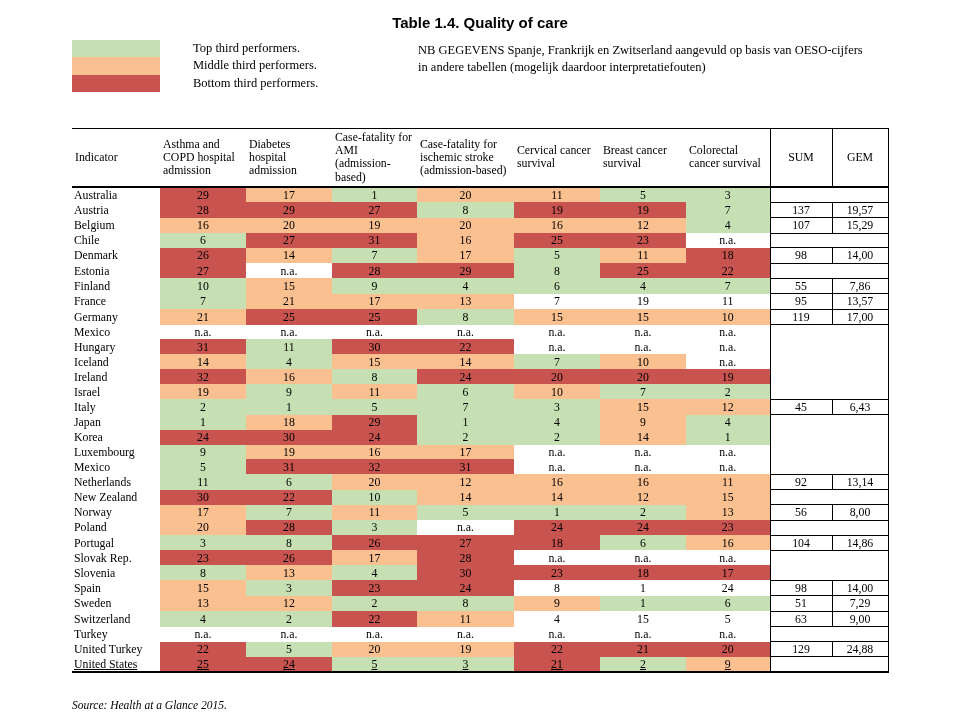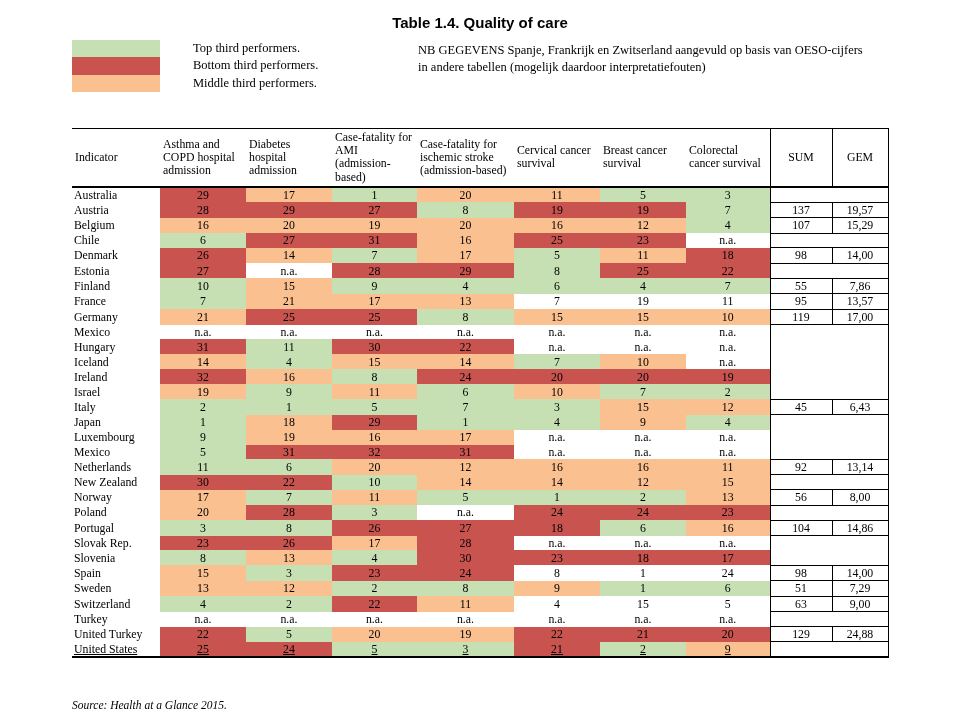--- a/index.html
+++ b/index.html
@@ -47,26 +47,26 @@
 <body>
 
 <div class="title">Table 1.4. Quality of care</div>
 
 <div class="legend">
   <div class="legend-row">
     <span class="legend-swatch" style="background: rgb(198, 224, 180);"></span>
     <span class="legend-label">Top third performers.</span>
   </div>
   <div class="legend-row">
+    <span class="legend-swatch" style="background: rgb(250, 192, 144);"></span>
+    <span class="legend-label">Middle third performers.</span>
+  </div>
+  <div class="legend-row">
     <span class="legend-swatch" style="background: rgb(201, 83, 78);"></span>
     <span class="legend-label">Bottom third performers.</span>
-  </div>
-  <div class="legend-row">
-    <span class="legend-swatch" style="background: rgb(250, 192, 144);"></span>
-    <span class="legend-label">Middle third performers.</span>
   </div>
 </div>
 
 <div class="note">
   <div>NB GEGEVENS Spanje, Frankrijk en Zwitserland aangevuld op basis van OESO-cijfers</div>
   <div>in andere tabellen (mogelijk daardoor interpretatiefouten)</div>
 </div>
 
 <table class="qoc">
   <colgroup>
@@ -282,20 +282,32 @@
         <td class="val" style="background: rgb(250, 192, 144);">18</td>
         <td class="val" style="background: rgb(201, 83, 78);">29</td>
         <td class="val" style="background: rgb(198, 224, 180);">1</td>
         <td class="val" style="background: rgb(198, 224, 180);">4</td>
         <td class="val" style="background: rgb(250, 192, 144);">9</td>
         <td class="val" style="background: rgb(198, 224, 180);">4</td>
         <td class="sumcol"></td>
         <td class="gemcol"></td>
       </tr>
       <tr>
+        <td class="country">Korea</td>
+        <td class="val" style="background: rgb(201, 83, 78);">24</td>
+        <td class="val" style="background: rgb(201, 83, 78);">30</td>
+        <td class="val" style="background: rgb(201, 83, 78);">24</td>
+        <td class="val" style="background: rgb(198, 224, 180);">2</td>
+        <td class="val" style="background: rgb(198, 224, 180);">2</td>
+        <td class="val" style="background: rgb(250, 192, 144);">14</td>
+        <td class="val" style="background: rgb(198, 224, 180);">1</td>
+        <td class="sumcol"></td>
+        <td class="gemcol"></td>
+      </tr>
+      <tr>
         <td class="country">Luxembourg</td>
         <td class="val" style="background: rgb(198, 224, 180);">9</td>
         <td class="val" style="background: rgb(250, 192, 144);">19</td>
         <td class="val" style="background: rgb(250, 192, 144);">16</td>
         <td class="val" style="background: rgb(250, 192, 144);">17</td>
         <td class="val" style="background: rgb(255, 255, 255);">n.a.</td>
         <td class="val" style="background: rgb(255, 255, 255);">n.a.</td>
         <td class="val" style="background: rgb(255, 255, 255);">n.a.</td>
         <td class="sumcol"></td>
         <td class="gemcol"></td>

